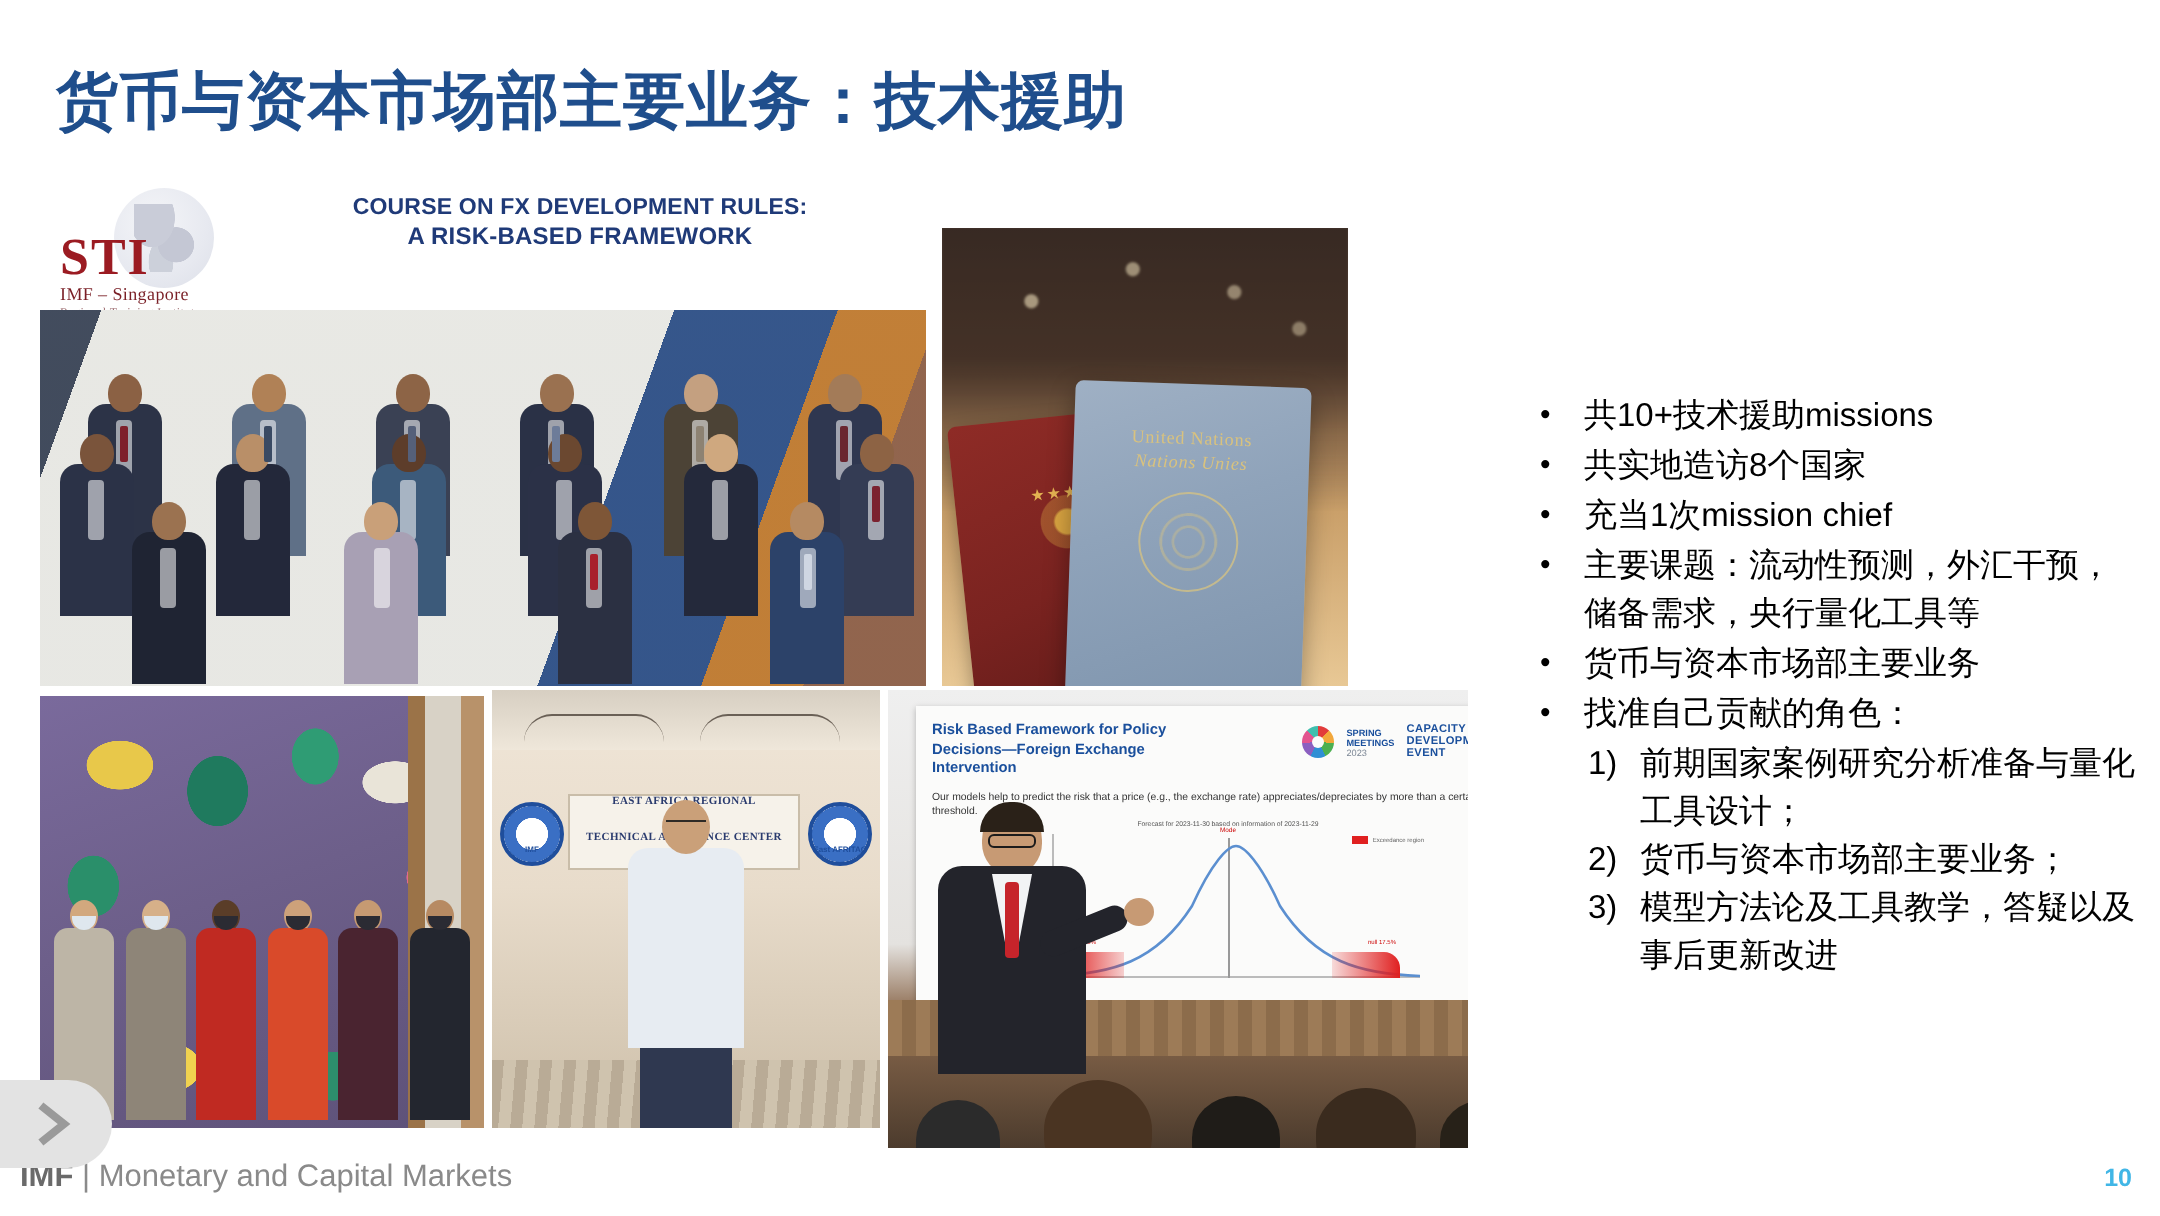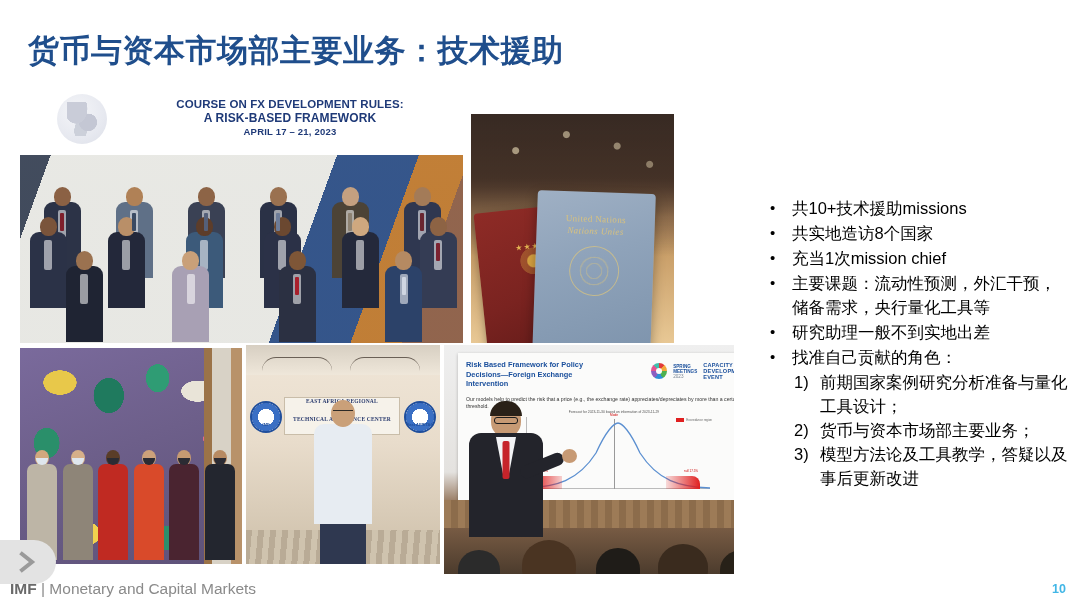--- a/index.html
+++ b/index.html
@@ -363,25 +363,29 @@
 
 <div class="slide">
 
   <div class="title">货币与资本市场部主要业务：技术援助</div>
 
   <div class="collage">
 
     <div class="ph hdr">
       <div class="sti-logo">
         <div class="sti-globe"></div>
+        <div class="sti-txt">
+          <div class="sti-main">STI</div>
+          <div class="sti-sub1">IMF – Singapore</div>
+          <div class="sti-sub2">Regional Training Institute</div>
+        </div>
       </div>
       <div class="course">
         <div class="l1">COURSE ON FX DEVELOPMENT RULES:</div>
         <div class="l2">A RISK-BASED FRAMEWORK</div>
-        <div class="l3">APRIL 17 – 21, 2023</div>
       </div>
     </div>
 
     <div class="ph group">
       <div class="grp-wall"></div>
       <div class="grp-row r1">
         <div class="person">
             <div class="head" style="background:#8b6144"></div>
             <div class="body" style="background:#2c3347"></div>
             <div class="tie" style="background:#7e1f2b"></div>
@@ -615,21 +619,21 @@
     <div class="b-item">
       <span class="b-dot">•</span>
       <span class="b-txt">充当1次mission chief</span>
     </div>
     <div class="b-item">
       <span class="b-dot">•</span>
       <span class="b-txt">主要课题：流动性预测，外汇干预，储备需求，央行量化工具等</span>
     </div>
     <div class="b-item">
       <span class="b-dot">•</span>
-      <span class="b-txt">研究助理一般不到实地出差</span>
+      <span class="b-txt">货币与资本市场部主要业务</span>
     </div>
     <div class="b-item">
       <span class="b-dot">•</span>
       <span class="b-txt">找准自己贡献的角色：</span>
     </div>
     <div class="sub-list">
       <div class="s-item">
         <span class="s-num">1)</span>
         <span class="s-txt">前期国家案例研究分析准备与量化工具设计；</span>
       </div>

